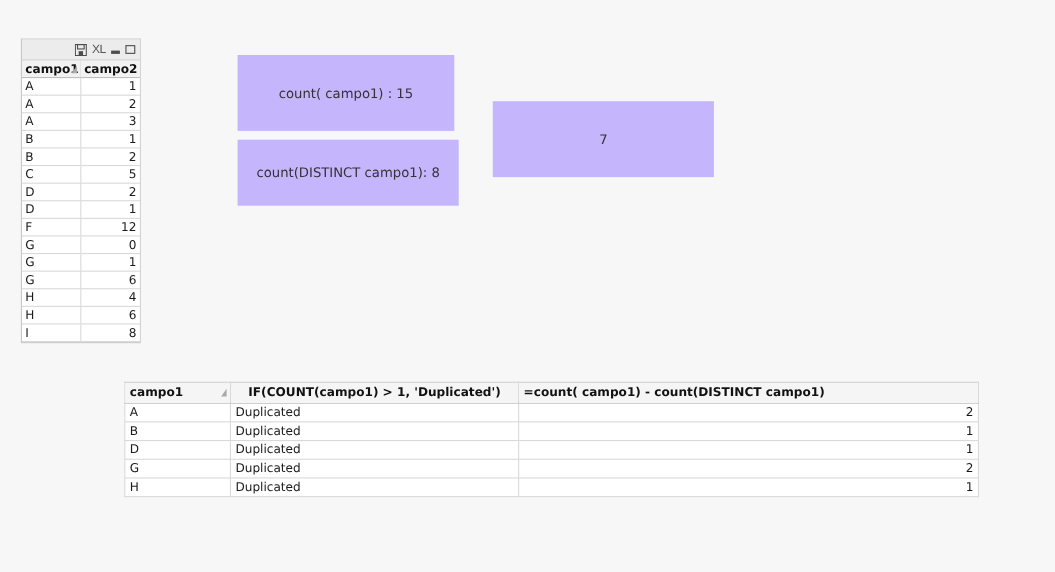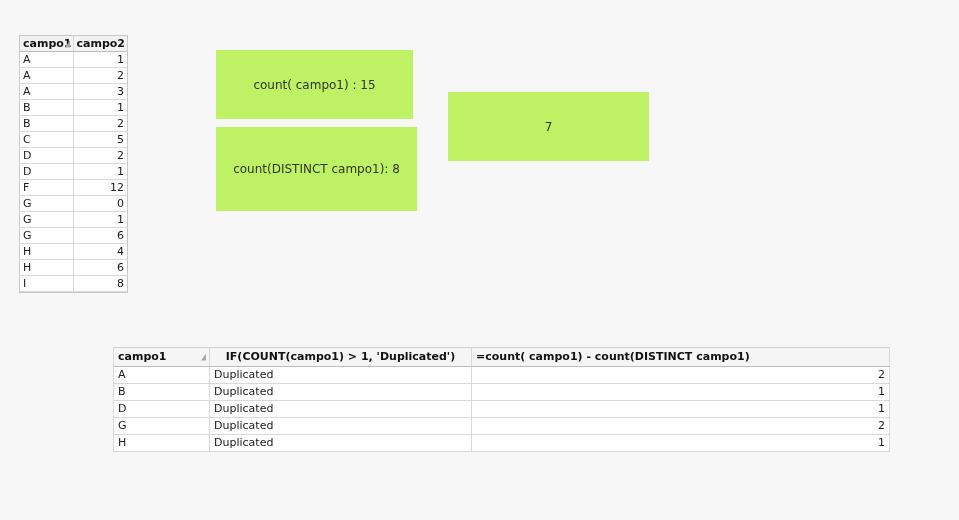--- a/index.html
+++ b/index.html
@@ -104,31 +104,31 @@
   }
 
   #source-table-object th:first-child { width: 53px; border-left: none; }
   #source-table-object th:last-child  { border-right: none; }
   #source-table-object td:first-child { border-left: none; }
   #source-table-object td:last-child  { border-right: none; }
 
   
   .kpi-box {
     position: absolute;
-    background: #bef264;
+    background: #c4b5fd;
     display: flex;
     align-items: center;
     justify-content: center;
     font-family: "DejaVu Sans", sans-serif;
     font-size: 12px;
     color: #333333;
     box-sizing: border-box;
   }
   #kpi-count-total   { left: 216px; top: 50px;  width: 197px; height: 69px; }
-  #kpi-count-distinct{ left: 216px; top: 127px; width: 201px; height: 84px; }
+  #kpi-count-distinct{ left: 216px; top: 127px; width: 201px; height: 60px; }
   #kpi-difference    { left: 448px; top: 92px;  width: 201px; height: 69px; }
 
   
   #result-table {
     position: absolute;
     left: 113px;
     top: 347px;
     width: 776px;
     border-collapse: collapse;
     table-layout: fixed;
@@ -159,20 +159,36 @@
   #result-table td { background: #ffffff; }
   #result-table .col-a { width: 96px; }
   #result-table .col-b { width: 262px; text-align: center; }
   #result-table .col-c { width: 418px; margin-left: 44px; }
 </style>
 </head>
 <body>
 
 <div id="source-table-object">
 
+  <div class="obj-titlebar">
+    <span class="tb-icon" title="export">
+      <svg width="11" height="11" viewBox="0 0 11 11" aria-hidden="true">
+        <rect x="0.5" y="0.5" width="10" height="10" fill="none" stroke="#4d4d4d" stroke-width="1"></rect>
+        <rect x="2.5" y="0.5" width="6" height="4" fill="none" stroke="#4d4d4d" stroke-width="1"></rect>
+        <rect x="3.5" y="6.5" width="4" height="4" fill="#4d4d4d"></rect>
+      </svg>
+    </span>
+    <span class="tb-icon tb-xl">XL</span>
+    <span class="tb-icon">
+        <span class="ic-min"></span>
+      </span>
+    <span class="tb-icon">
+        <span class="ic-max"></span>
+      </span>
+  </div>
 
   <table class="grid">
     <thead>
       <tr>
         <th>
           <span>campo1</span>
           <span class="sort-arrow"></span>
         </th>
         <th class="num">
           <span>campo2</span>

